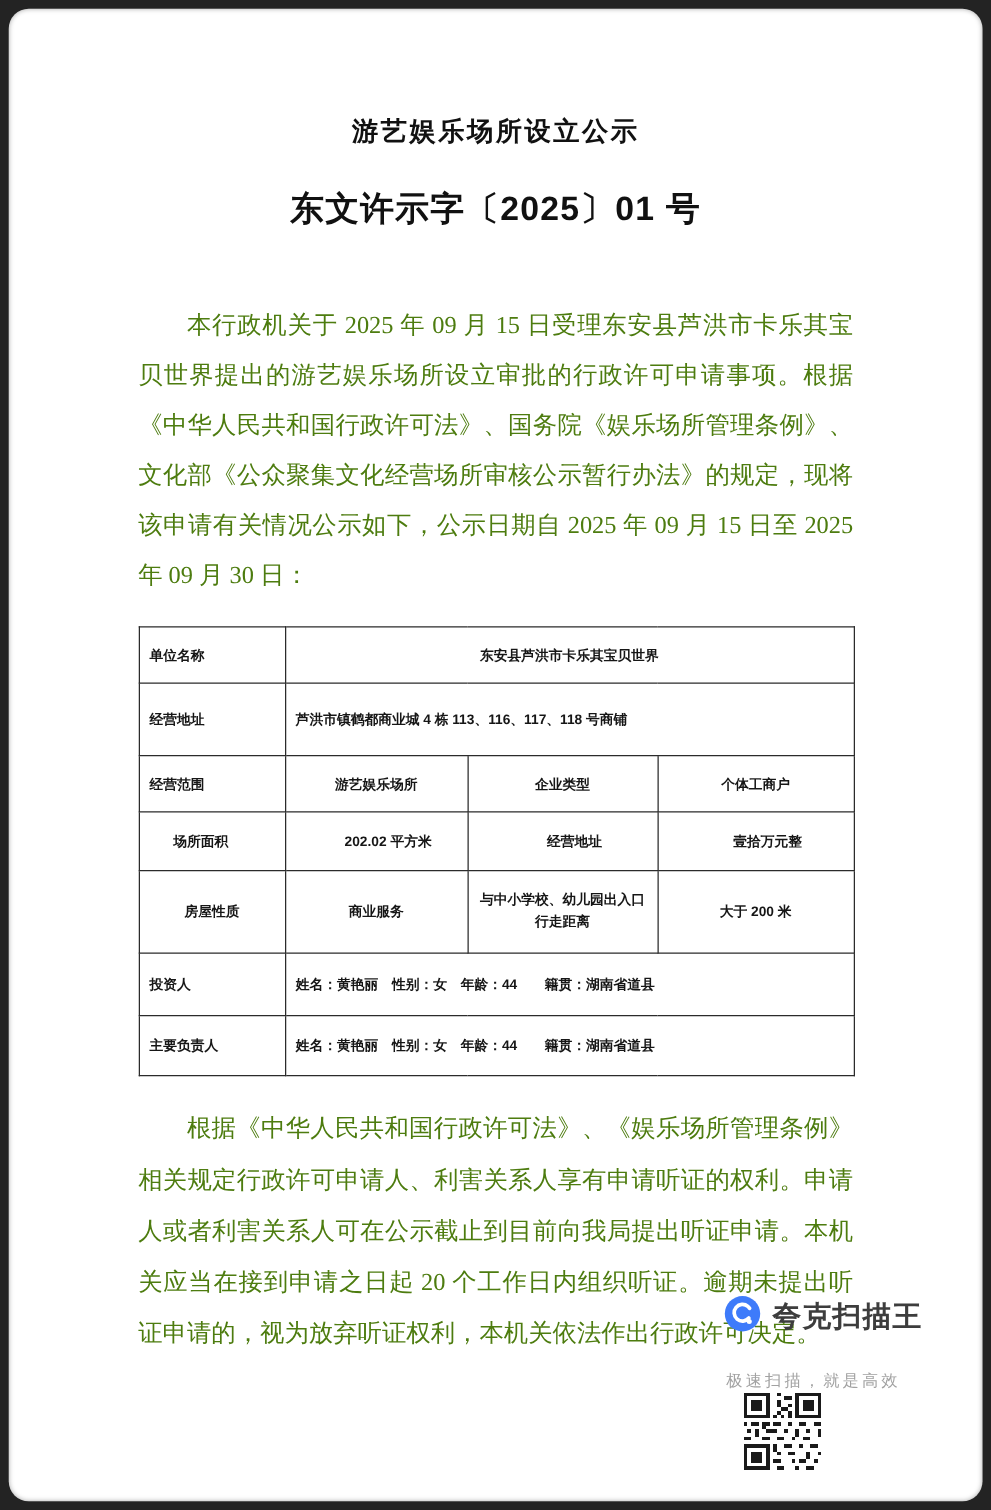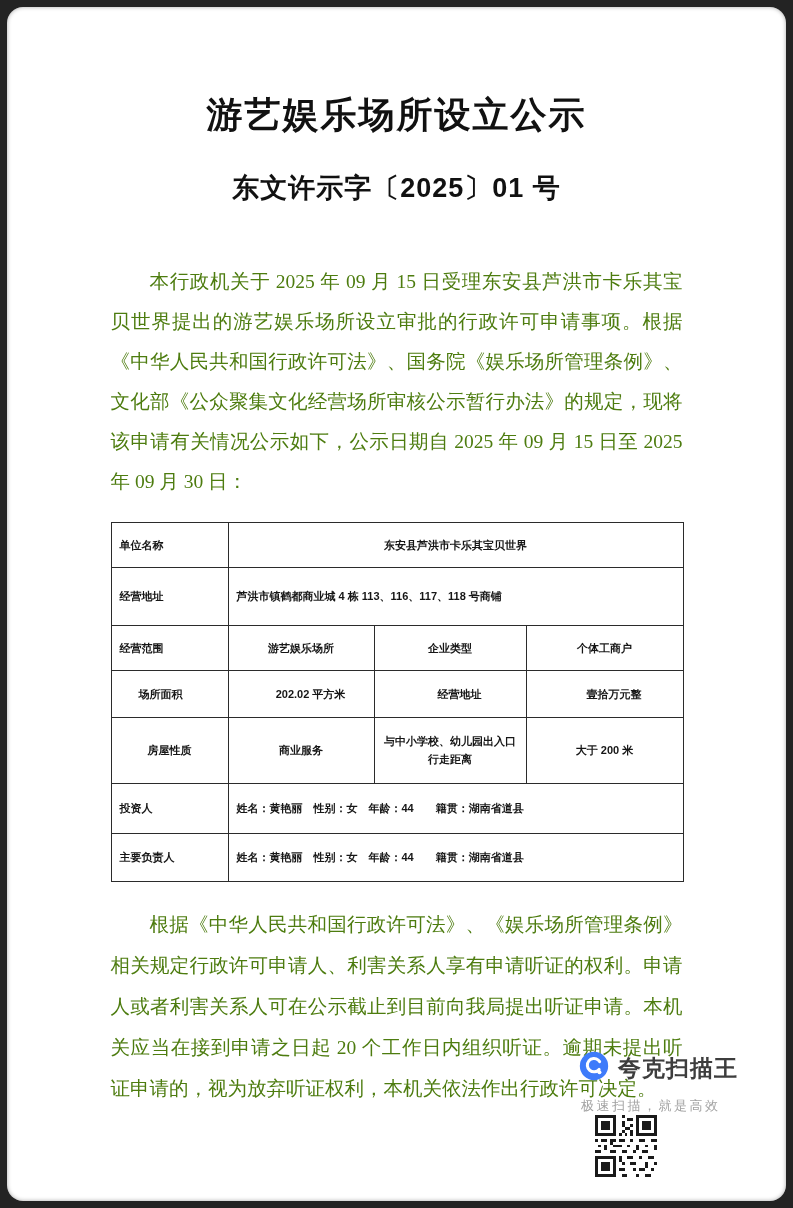--- a/index.html
+++ b/index.html
@@ -22,21 +22,21 @@
   .content {
     width: 572px;
     margin: 0 auto;
     color: #1c1c1c;
   }
   .title {
     margin-top: 84px;
     text-align: center;
     font-family: "Liberation Sans", sans-serif;
     font-weight: 700;
-    font-size: 36px;
+    font-size: 21px;
     letter-spacing: 2px;
     color: #111;
   }
   .docnum {
     margin-top: 30px;
     text-align: center;
     font-family: "Liberation Sans", sans-serif;
     font-weight: 700;
     font-size: 27px;
     letter-spacing: 1px;
@@ -104,21 +104,21 @@
     font-size: 23px;
     color: #3d3d3d;
     letter-spacing: 1px;
     margin-left: 9px;
   }
   .tagline {
     font-family: "Liberation Sans", sans-serif;
     font-size: 13px;
     color: #a2a2a2;
     letter-spacing: 2.5px;
-    margin-top: 12px;
+    margin-top: 25px;
     margin-left: 2px;
   }
   .qr { margin-left: 16px; }
 </style>
 </head>
 <body>
 
 <div class="scan-wrap">
   <div class="page">
     <div class="content">

